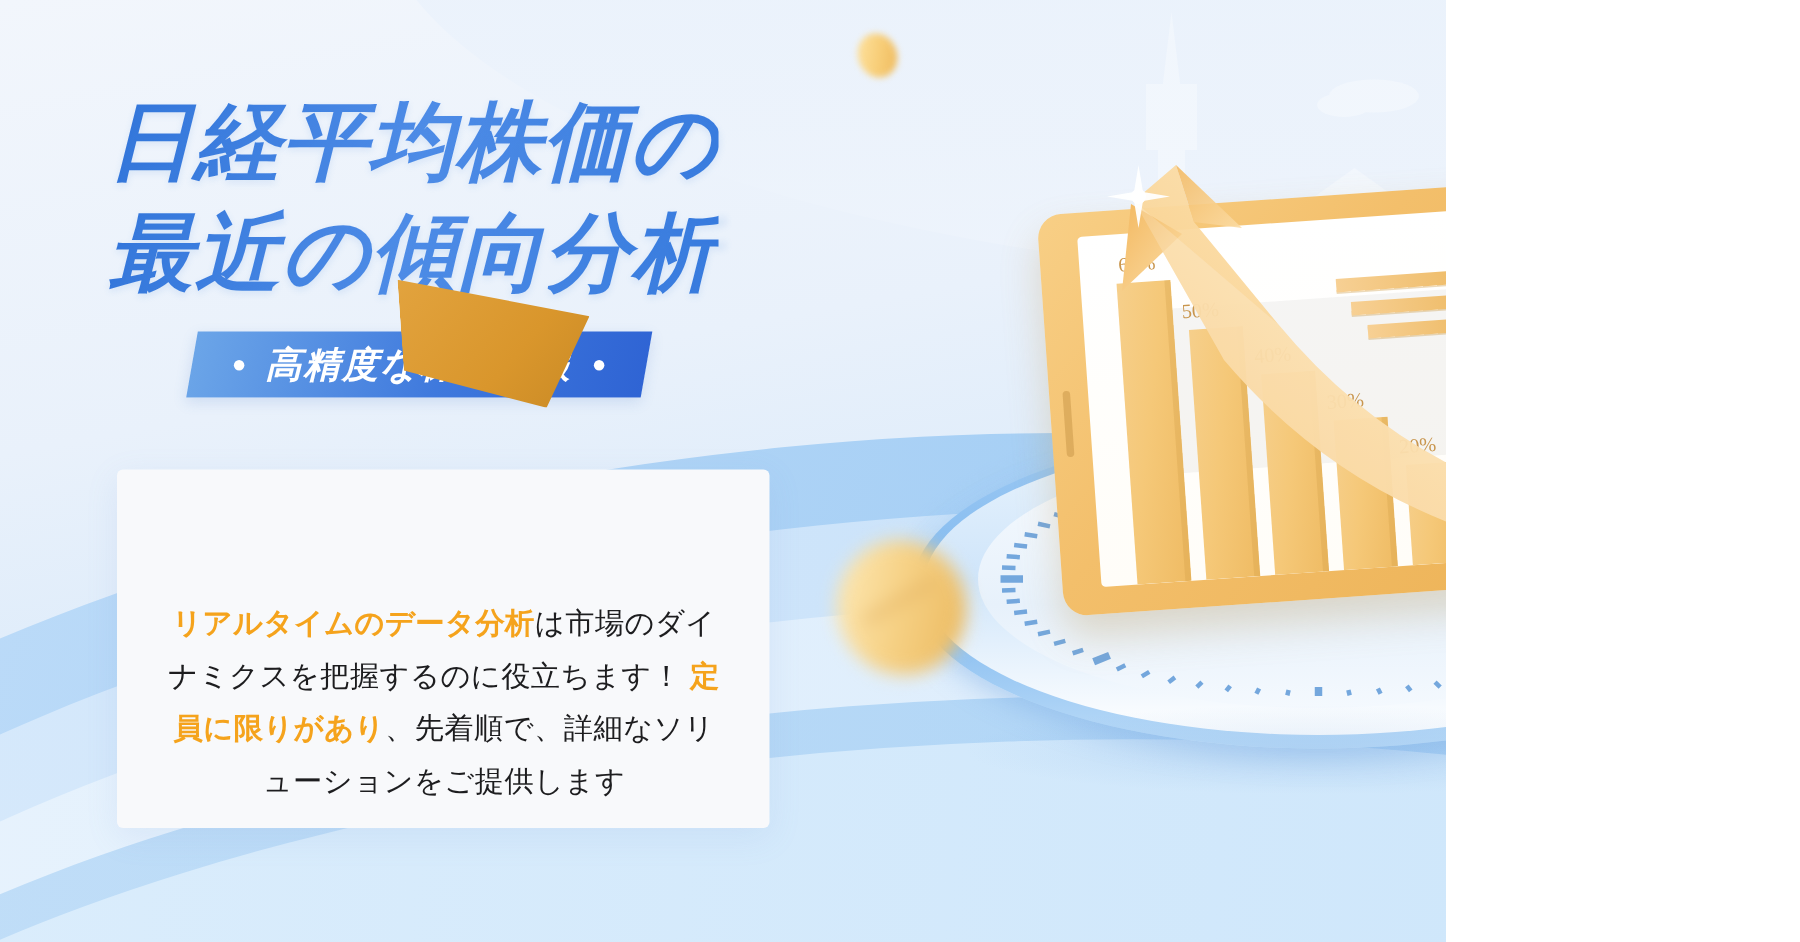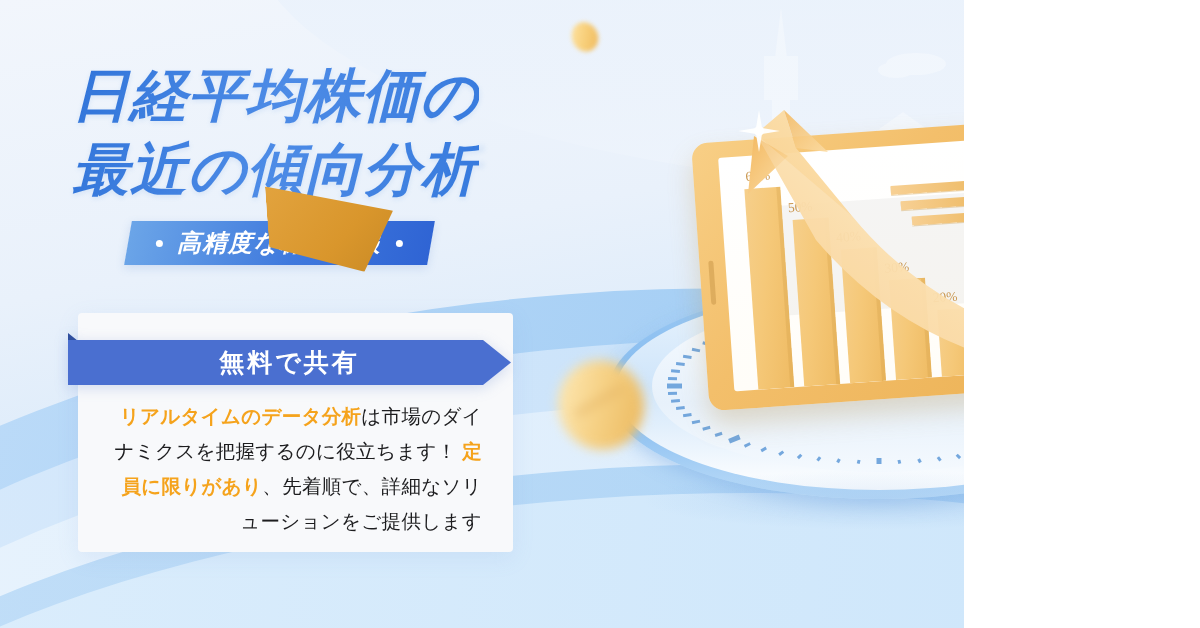--- a/index.html
+++ b/index.html
@@ -185,21 +185,21 @@
     clip-path: polygon(0 0, 100% 100%, 0 100%);
   }
 
   .card-body {
     position: absolute;
     left: 110px; top: 399px;
     width: 372px;
     font-size: 19.5px;
     line-height: 35px;
     color: #1d1d1f;
-    text-align: right;
+    text-align: center;
     letter-spacing: .3px;
   }
   .card-body .hl {
     color: #f5a31c;
     font-weight: bold;
   }
 
   
   .disc-shadow {
     position: absolute;
@@ -445,26 +445,20 @@
 <span>最近の傾向分析</span></div>
 
   <div class="badge">
     <span class="dot"></span>
     <span class="btext">高精度な株式情報</span>
     <span class="dot"></span>
   </div>
 
   <div class="card"></div>
 
-  <div class="ribbon-wrap">
-    <div class="ribbon-fold"></div>
-    <div class="ribbon">
-      <span class="rtext">無料で共有</span>
-    </div>
-  </div>
 
   <div class="card-body"><span class="hl">リアルタイムのデータ分析</span><span>は市場のダイナミクスを把握するのに役立ちます！ </span><span class="hl">定員に限りがあり</span><span>、先着順で、詳細なソリューションをご提供します</span></div>
 
   <div class="disc-shadow"></div>
   <div class="disc-outer"></div>
   <div class="disc-rim"></div>
   <div class="disc-face"></div>
 
   <svg class="disc-ticks" viewBox="0 0 454 172">
     <g id="tickgroup" stroke="#5f9ad8" stroke-width="3" opacity="0.85">

